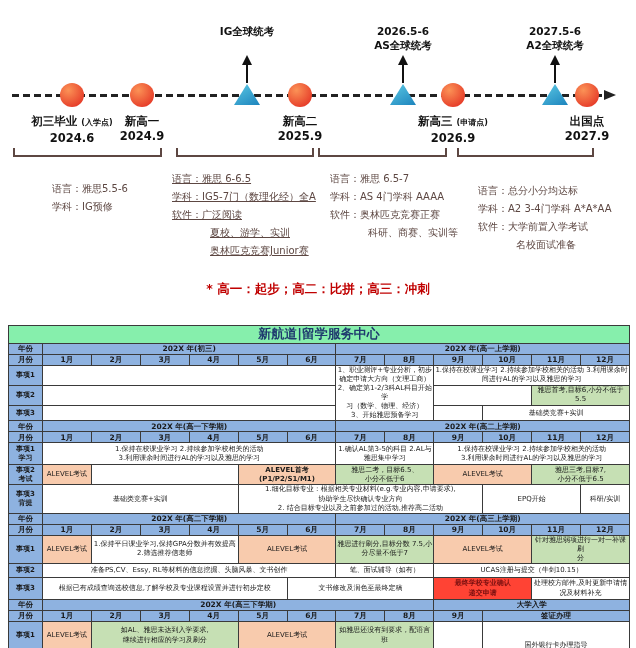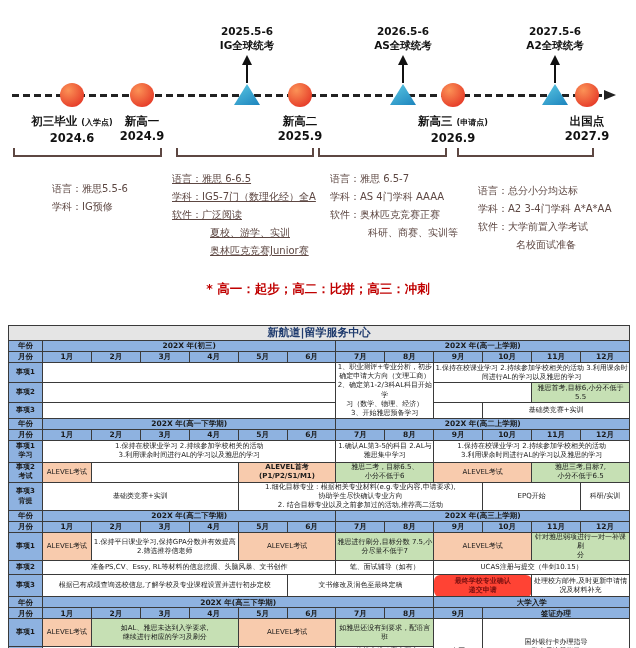--- a/index.html
+++ b/index.html
@@ -29,36 +29,35 @@
   .phase.pad{padding-top:10px;}
   .phase div.cont{padding-left:38px;}
   .slogan{position:absolute;left:0;top:281px;width:636px;text-align:center;
           font-size:12.5px;font-weight:bold;color:#c00000;}
   
   .sched{position:absolute;left:8px;top:325px;width:622px;border-collapse:collapse;table-layout:fixed;}
   .sched td{border:1px solid #3a3a3a;text-align:center;vertical-align:middle;
             font-size:7px;line-height:1.3;padding:0 1px;white-space:pre-line;overflow:hidden;}
   .sched td.h{background:#8eb2e0;font-weight:bold;font-size:7.5px;}
   .sched td.lab{background:#8eb2e0;font-weight:bold;font-size:7px;}
-  .sched td.title{background:#e5e5e5;color:#1f3b6e;font-weight:bold;font-size:11px;}
+  .sched td.title{background:#86efac;color:#1f3b6e;font-weight:bold;font-size:13px;}
   .sched td.peach{background:#f8cbad;}
   .sched td.green{background:#c6e0b4;}
-  .sched td.red{background:#ff4334;color:#7a1010;font-weight:bold;border-radius:6px;}
+  .sched td.red{background:#ff4334;color:#7a1010;font-weight:bold;}
   .sched td.b{font-weight:bold;}
   .sched col.c0{width:34px;}
 </style>
 </head>
 <body>
 
 <div class="tl">
   <div class="axis"></div>
   <div class="axis-head"></div>
 
   <div class="exam" style="left:247px">
-    <div>2025.5-6</div>
     <div>IG全球统考</div>
   </div>
   <div class="exam" style="left:403px">
     <div>2026.5-6</div>
     <div>AS全球统考</div>
   </div>
   <div class="exam" style="left:555px">
     <div>2027.5-6</div>
     <div>A2全球统考</div>
   </div>

